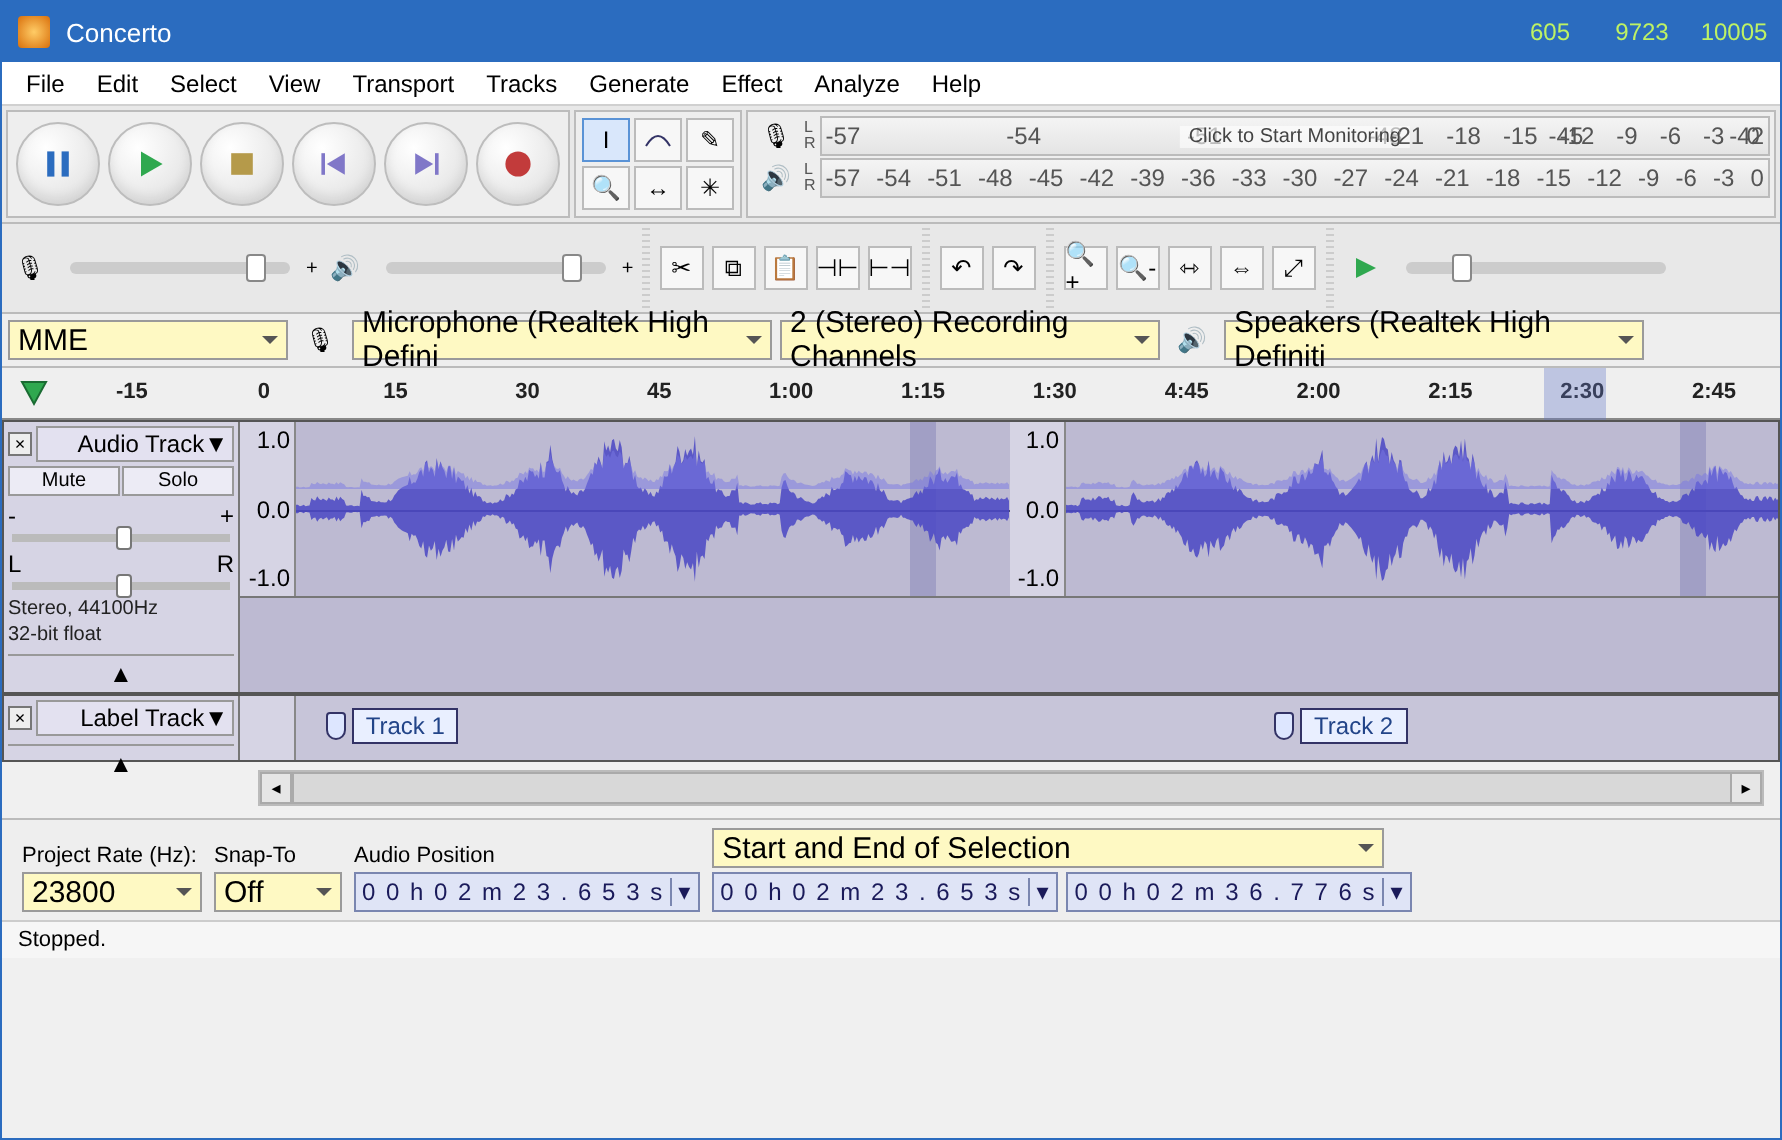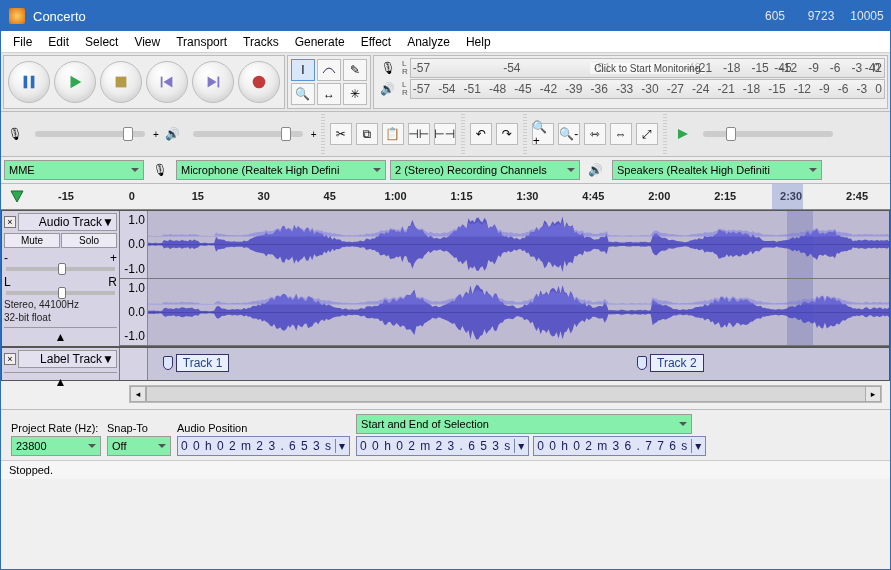--- a/index.html
+++ b/index.html
@@ -1,58 +1,58 @@
 <!DOCTYPE html>
 <html><head>
 <meta charset="utf-8">
 <style>
 * { box-sizing: border-box; margin: 0; padding: 0; font-family: "Segoe UI", Tahoma, sans-serif; font-size: 12px; }
 body { background: #f0f0f0; width: 891px; height: 570px; overflow: hidden; border: 1px solid #2b6cbf; }
 .titlebar { background: #2b6cbf; height: 30px; display: flex; align-items: center; color: #fff; }
 .titlebar .app-icon { width: 16px; height: 16px; margin: 0 8px; background: radial-gradient(circle,#ffcc66,#d96f0b); border-radius: 2px; }
 .titlebar .title { flex: 1; font-size: 13px; }
-.titlebar .winbtn { width: 46px; height: 30px; display:flex;align-items:center;justify-content:center; color:#e5e5e5; }
+.titlebar .winbtn { width: 46px; height: 30px; display:flex;align-items:center;justify-content:center; color:#bef264; }
 .menubar { background: #fff; height: 22px; display: flex; align-items: center; padding: 0 4px; border-bottom: 1px solid #d0d0d0; }
 .menubar span { padding: 2px 8px; cursor: default; }
 .toolbars { background: #e8e8e8; padding: 2px; display:flex; flex-wrap:wrap; gap:2px; border-bottom:1px solid #bbb;}
 .tbgroup { background: #eee; border:1px solid #bcbcbc; display:flex; align-items:center; padding:2px; }
 .bigbtn { width:42px; height:42px; border-radius:50%; background: radial-gradient(circle at 35% 30%, #fff, #dcdcdc); border:1px solid #bdbdbd; margin:2px; display:flex; align-items:center; justify-content:center; box-shadow: inset 0 -3px 6px rgba(0,0,0,.08);}
 .bigbtn svg{width:18px;height:18px;}
 .toolgrid{display:grid;grid-template-columns:repeat(3,24px);grid-template-rows:repeat(2,22px);gap:2px;padding:1px;}
 .toolbtn{width:24px;height:22px;border:1px solid #bbb;background:#f7f7f7;display:flex;align-items:center;justify-content:center;}
 .toolbtn.sel{background:#d9e7fb;border-color:#5a93d6;}
 .meter{height:20px;flex:1;background:linear-gradient(#f4f4f4,#e4e4e4);border:1px solid #bbb;position:relative;display:flex;align-items:center;font-size:9px;color:#555;overflow:hidden;}
 .meter .ticks{display:flex;width:100%;justify-content:space-between;padding:0 2px;}
 .meter .overlay{position:absolute;left:50%;transform:translateX(-50%);color:#444;font-size:10px;background:rgba(255,255,255,.6);padding:0 4px;}
 .smallicon{width:18px;height:18px;display:flex;align-items:center;justify-content:center;margin:0 3px;}
 .row2{display:flex;align-items:center;gap:2px;padding:2px;background:#e8e8e8;border-bottom:1px solid #bbb;}
 .slider{width:110px;height:6px;background:#ccc;border-radius:3px;position:relative;margin:0 6px;}
 .slider .thumb{width:10px;height:14px;background:#fff;border:1px solid #888;border-radius:2px;position:absolute;top:-4px;left:80%;}
 .devicebar{display:flex;align-items:center;gap:4px;padding:3px;background:#eee;border-bottom:1px solid #bbb;}
-.combo{background:#86efac;border:1px solid #9a9a9a;height:20px;display:flex;align-items:center;padding:0 16px 0 4px;position:relative;font-size:11px;}
+.combo{background:#fef9c3;border:1px solid #9a9a9a;height:20px;display:flex;align-items:center;padding:0 16px 0 4px;position:relative;font-size:15px;}
 .combo::after{content:"";position:absolute;right:4px;top:7px;border:4px solid transparent;border-top-color:#555;}
 .timeline{display:flex;align-items:center;height:26px;background:#efefef;border-bottom:1px solid #888;}
 .timeline .playhead{width:32px;display:flex;justify-content:center;}
 .timeline .ruler{flex:1;position:relative;height:26px;}
 .timeline .ruler .lbl{position:absolute;top:6px;font-size:11px;font-weight:bold;color:#222;transform:translateX(-50%);}
 .timeline .sel{position:absolute;top:0;bottom:0;background:rgba(100,120,200,.35);}
 .tracksarea{background:#9a98ae;}
 .track{display:flex;border:1px solid #555;background:#bdbad2;}
 .trackhead{width:118px;background:#d6d4e4;border-right:1px solid #777;padding:2px;font-size:10px;}
 .trackhead .titlebaritem{display:flex;align-items:center;gap:2px;}
 .trackhead .closebtn{width:12px;height:12px;border:1px solid #777;background:#eee;display:flex;align-items:center;justify-content:center;font-size:9px;line-height:1;}
 .trackhead .name{flex:1;background:#e3e1f0;border:1px solid #999;padding:1px 2px;display:flex;align-items:center;justify-content:flex-end;font-size:10px;}
 .trackhead .btnrow{display:flex;gap:1px;margin-top:2px;}
 .trackhead .tbtn{flex:1;border:1px solid #999;background:#ecebf5;text-align:center;font-size:10px;padding:1px 0;}
 .trackhead .miniruler{font-size:9px;display:flex;justify-content:space-between;margin-top:3px;min-height:10px;}
 .trackhead .minislider{height:4px;background:#bbb;position:relative;margin:2px 2px 4px;}
 .trackhead .minislider .th{width:8px;height:12px;background:#fff;border:1px solid #777;position:absolute;top:-4px;left:48%;border-radius:2px;}
 .trackhead .meta{font-size:10px;color:#222;margin-top:2px;}
 .trackhead .collapse{text-align:center;margin-top:4px;border-top:1px solid #999;padding-top:2px;}
-.wavecol{flex:1;display:flex;flex-direction:column;}
+.wavecol{flex:1;display:flex;flex-direction:row;}
 .scale{width:28px;background:#d6d4e4;border-right:1px solid #888;font-size:9px;display:flex;flex-direction:column;justify-content:space-between;align-items:flex-end;padding:2px 2px;}
 .channel{flex:1;display:flex;border-bottom:1px solid #777;}
 .wave{flex:1;background:#bdbad2;position:relative;overflow:hidden;}
 .wave .mid{position:absolute;left:0;right:0;top:50%;height:1px;background:#4a4a7a;}
 .wave svg{position:absolute;inset:0;width:100%;height:100%;}
 .wave .selband{position:absolute;top:0;bottom:0;background:rgba(80,80,160,.25);}
 .labeltrack{display:flex;border:1px solid #555;background:#c7c5d9;height:34px;}
 .labelbody{flex:1;position:relative;background:#c7c5d9;}
 .labelmark{position:absolute;top:6px;display:flex;align-items:center;}
 .labelmark .pin{width:10px;height:14px;border:1px solid #336;background:#dde6ff;border-radius:2px 2px 5px 5px;}

